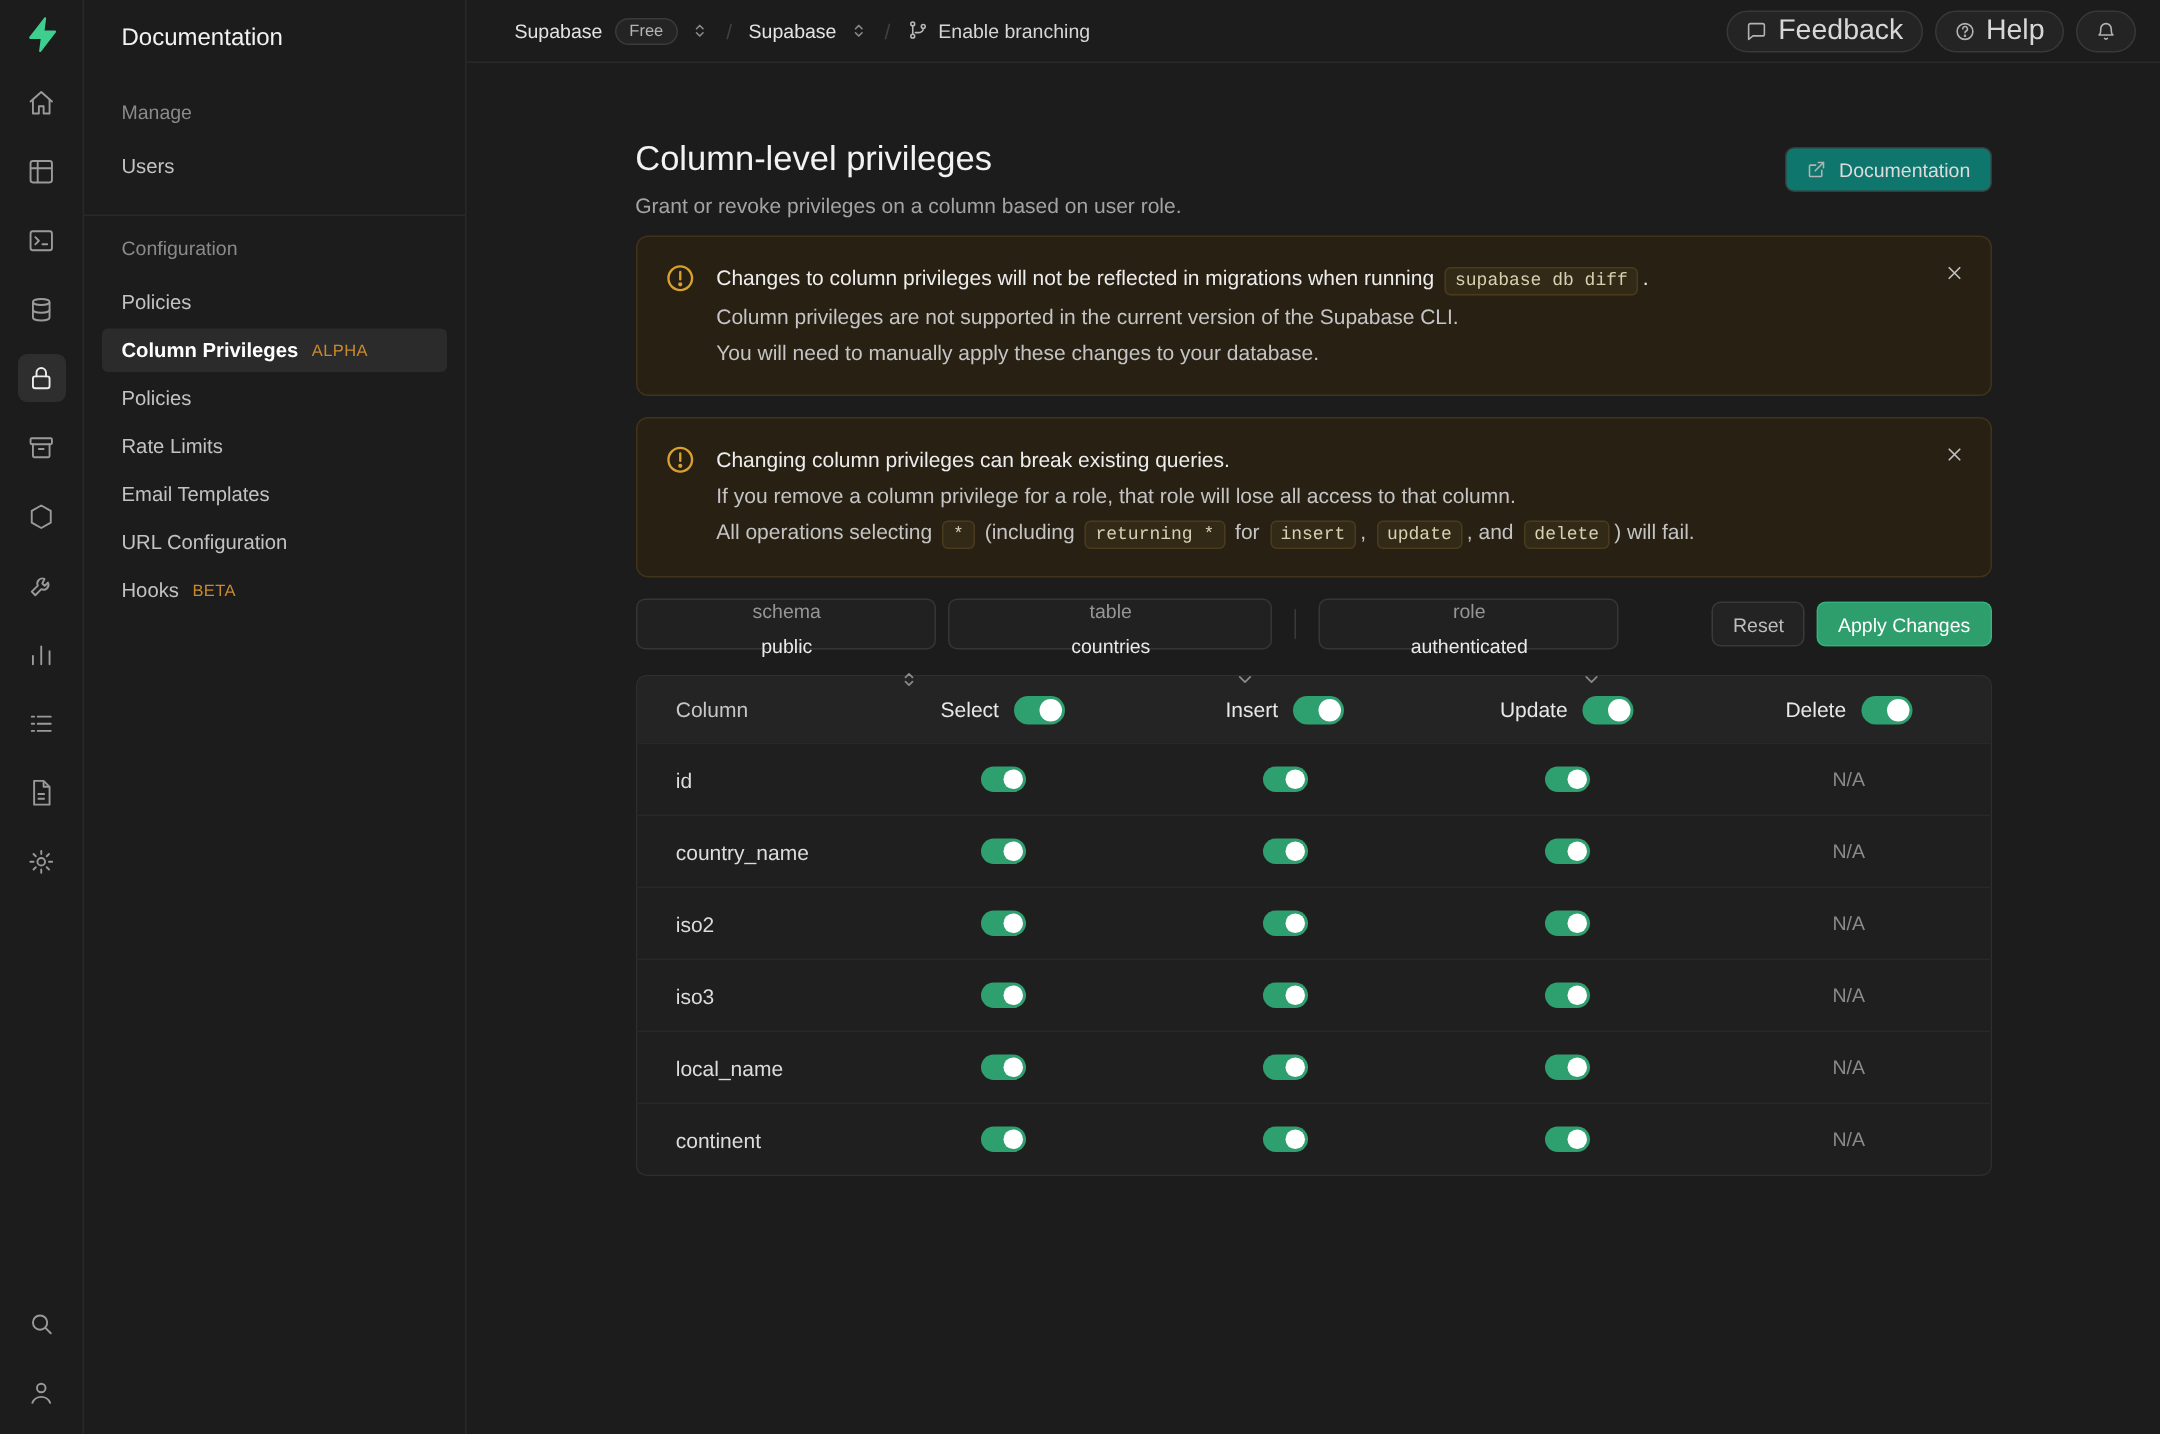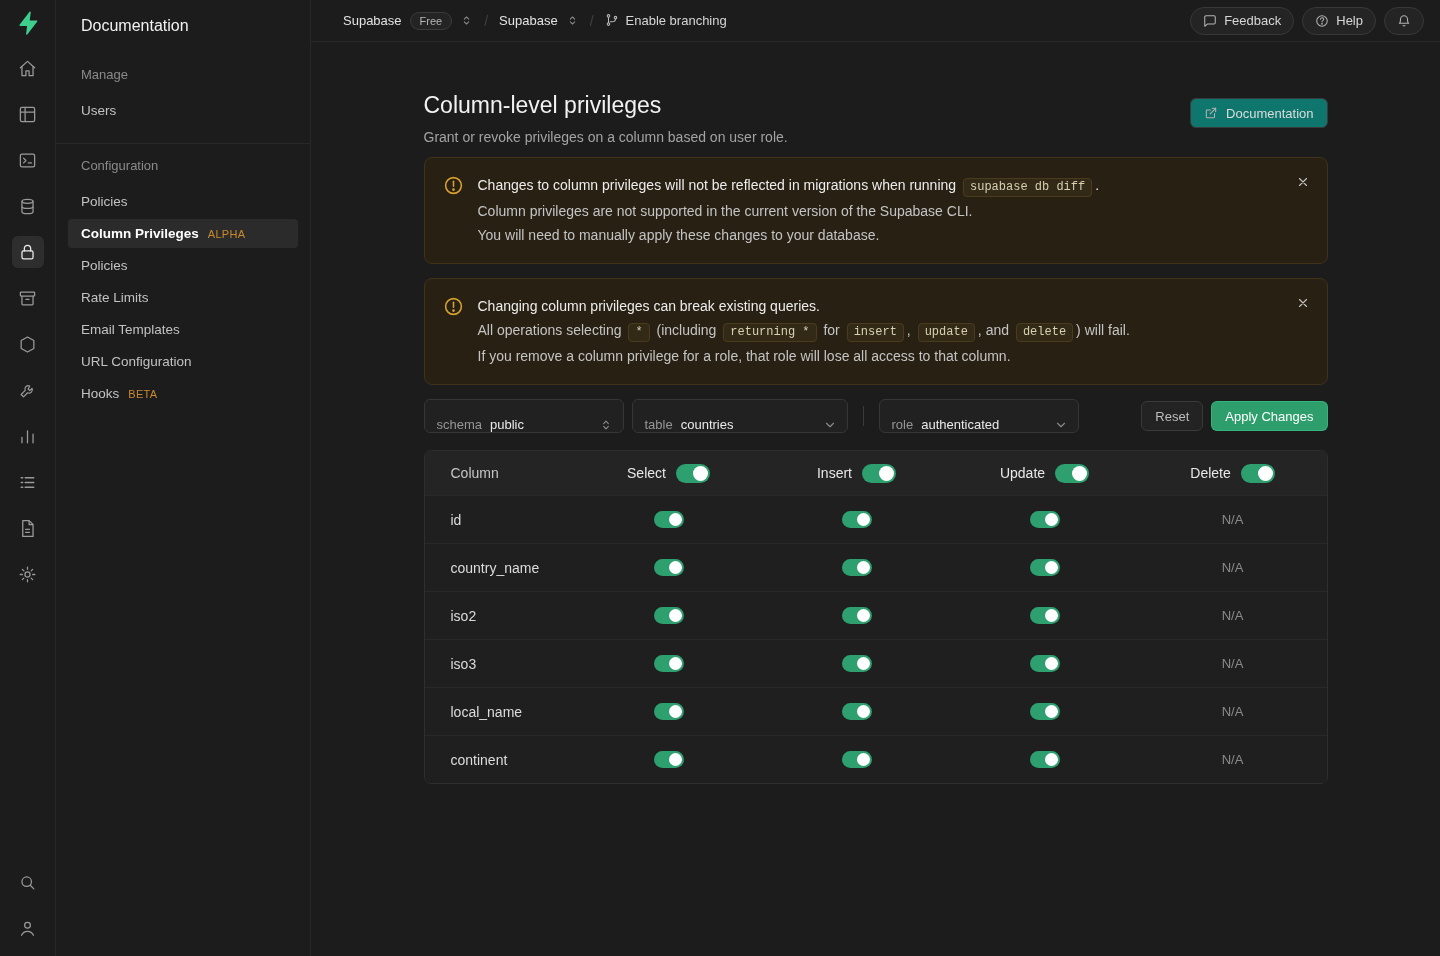--- a/index.html
+++ b/index.html
@@ -64,21 +64,21 @@
   }
   .mini-chev { color:#8b8b8b; display:flex; cursor:pointer; }
   .mini-chev svg { width:13px; height:13px; }
   .slash { color:#414141; font-size:14px; }
   .branch-link { display:flex; gap:7px; color:#d6d6d6; cursor:pointer; }
   .branch-link svg { width:14px; height:14px; color:#b9b9b9; }
   .topbar-actions { display:flex; align-items:center; gap:8px; }
   .pill-btn {
     height:28px; border-radius:14px;
     background:#242424; border:1px solid #383838;
-    color:#d7d7d7; font-size:13px;
+    color:#d7d7d7; font-size:19px;
     display:flex; align-items:center; gap:7px; padding:0 12px; cursor:pointer;
   }
   .pill-btn svg { width:14px; height:14px; color:#b3b3b3; }
   .pill-btn.icon-only { width:40px; justify-content:center; padding:0; }
 
   
   .content { flex:1; overflow:auto; padding:50px 0 60px; }
   .container { width:904px; margin:0 auto; }
 
   .page-head { display:flex; justify-content:space-between; align-items:flex-start; margin-bottom:12px; }
@@ -113,22 +113,22 @@
     display:flex; align-items:center; justify-content:center;
     color:#c0c0c0; cursor:pointer;
   }
   .banner-close svg { width:14px; height:14px; }
 
   
   .filters { display:flex; align-items:center; justify-content:space-between; margin-top:2px; }
   .filters-left { display:flex; align-items:center; gap:8px; }
   .select {
     height:34px; background:#212121; border:1px solid #363636; border-radius:6px;
-    display:flex; align-items:flex-end; gap:8px;
-    padding:0 10px 0 12px; font-size:13px; cursor:pointer;
+    display:flex; align-items:center; gap:8px;
+    padding:0 10px 0 12px; font-size:13px; cursor:pointer;flex-direction:column;
   }
   .select .lbl { color:#969696; }
   .select .val { color:#eaeaea; }
   .select .chev { margin-left:auto; color:#8a8a8a; display:flex; }
   .select .chev svg { width:14px; height:14px; }
   .select.schema { width:200px; }
   .select.tbl { width:216px; }
   .select.role { width:200px; }
   .vdivider { width:1px; height:20px; background:#3a3a3a; margin:0 7px; }
   .filters-right { display:flex; align-items:center; gap:8px; }
@@ -394,31 +394,31 @@
         </div>
 
         <div class="banner">
           <svg class="banner-icon" viewBox="0 0 24 24" fill="none" stroke="currentColor" stroke-width="1.8" stroke-linecap="round">
               <circle cx="12" cy="12" r="9"></circle>
               <path d="M12 7.2v5.6"></path>
               <circle cx="12" cy="16.6" r="0.7" fill="currentColor"></circle>
             </svg>
           <div>
             <div class="banner-title">Changing column privileges can break existing queries.</div>
+            <div class="banner-line">If you remove a column privilege for a role, that role will lose all access to that column.</div>
             <div class="banner-line">
               <span>All operations selecting</span>
               <span class="code">*</span>
               <span>(including</span>
               <span class="code">returning *</span>
               <span>for</span>
               <span class="code">insert</span><span>,</span>
               <span class="code">update</span><span>, and</span>
               <span class="code">delete</span><span>) will fail.</span>
             </div>
-            <div class="banner-line">If you remove a column privilege for a role, that role will lose all access to that column.</div>
           </div>
           <div class="banner-close">
             <svg viewBox="0 0 24 24" fill="none" stroke="currentColor" stroke-width="2" stroke-linecap="round">
                 <path d="M6 6l12 12M18 6 6 18"></path>
               </svg>
           </div>
         </div>
 
         <div class="filters">
           <div class="filters-left">

